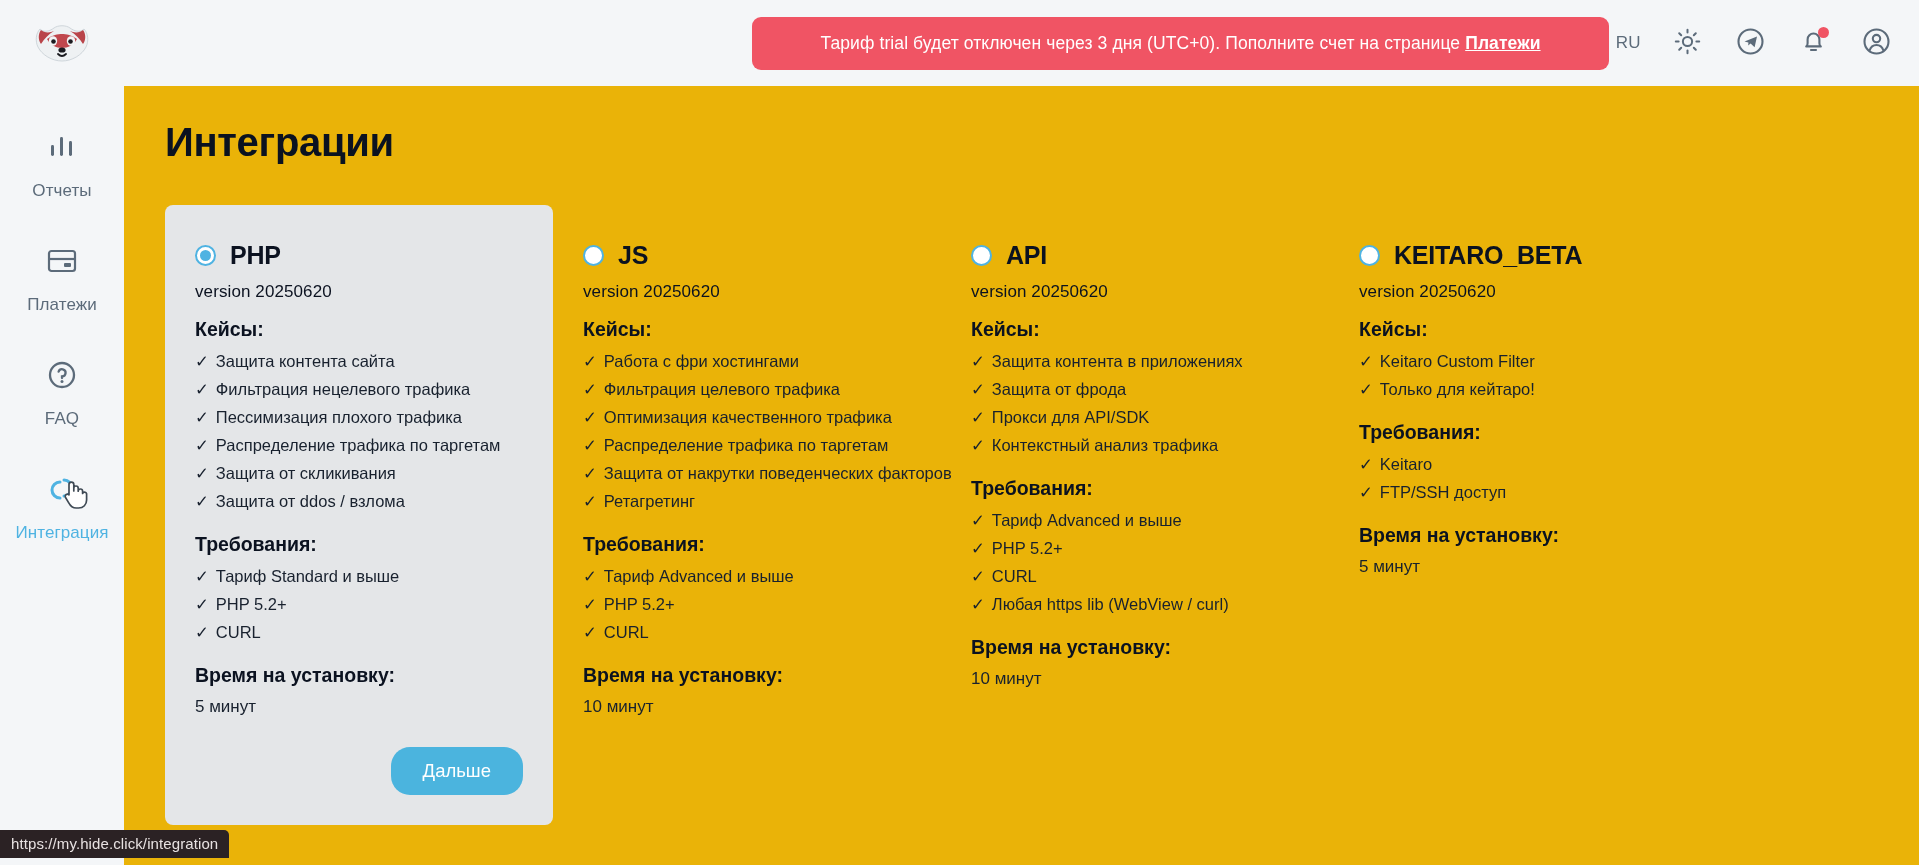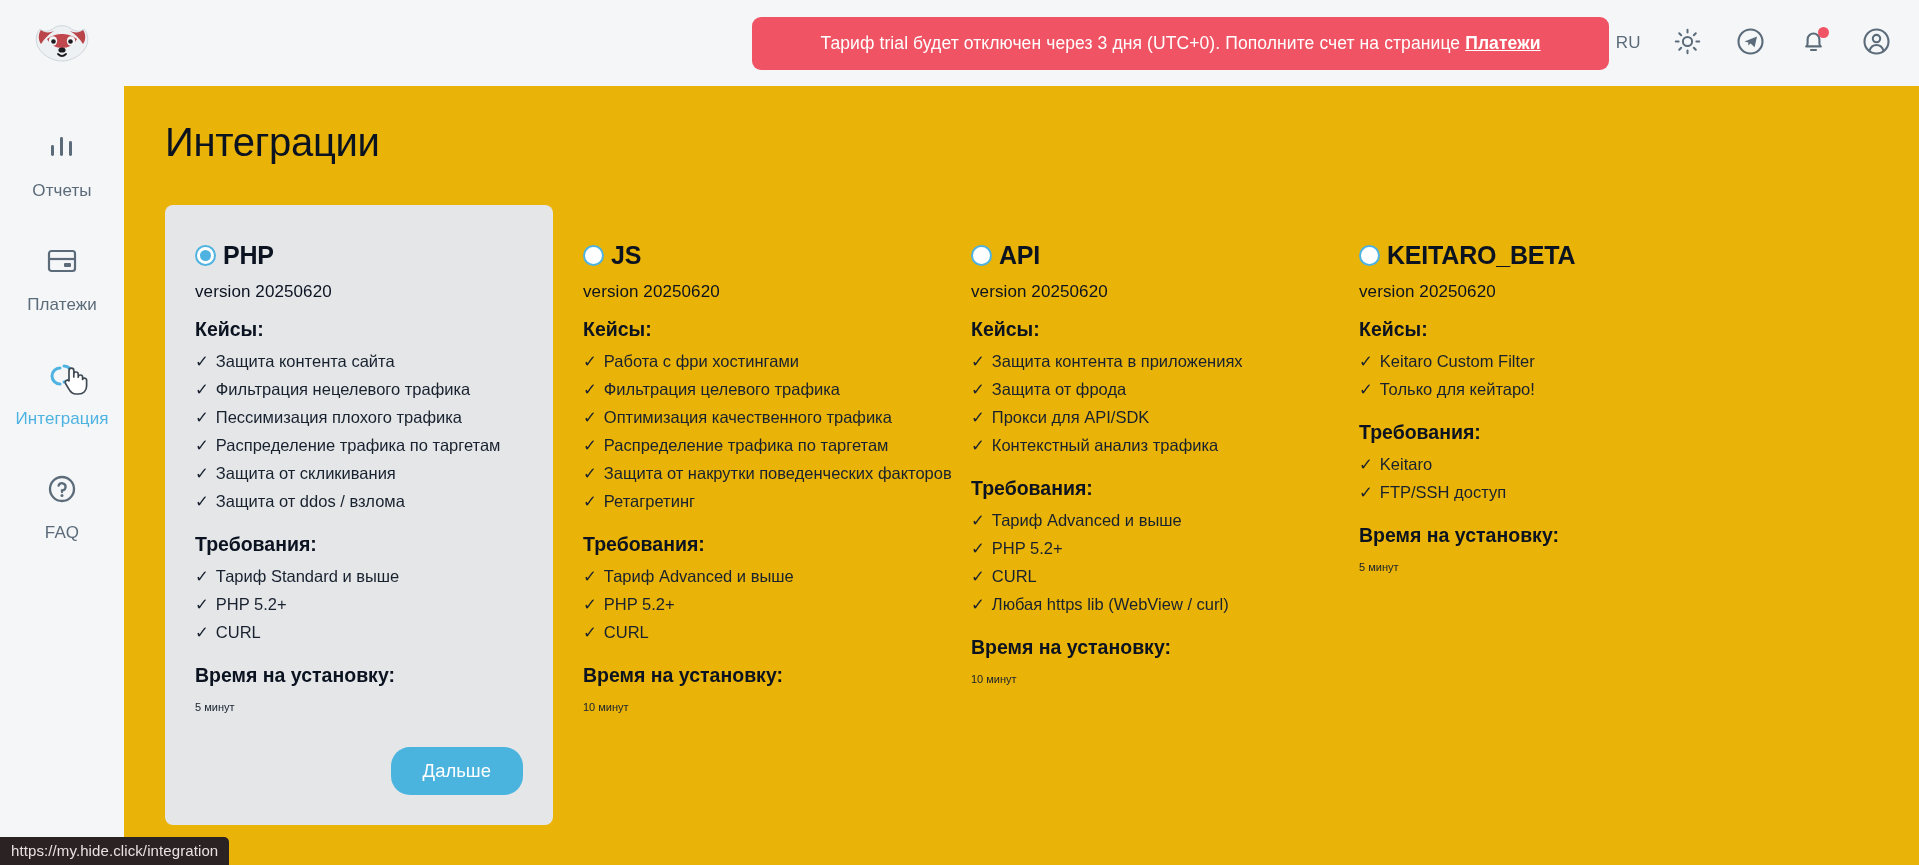--- a/index.html
+++ b/index.html
@@ -83,39 +83,39 @@
   }
   .bell-dot {
     position: absolute; top: 1px; right: 1px;
     width: 11px; height: 11px; border-radius: 50%;
     background: #f05464;
   }
 
   
   .content { padding: 34px 0 0 41px; }
   .page-title {
-    font-size: 40px; font-weight: normal; color: #0b1220;
+    font-size: 40px; font-weight: bold; color: #0b1220;
     letter-spacing: -.3px;
     margin-bottom: 40px;
   }
 
   .cards { display: flex; align-items: flex-start; }
 
   .card {
     width: 388px;
     padding: 36px 30px 30px 30px;
     border-radius: 8px;
     position: relative;
     background: transparent;
     min-height: 100px;
   }
   .card.selected { background: #e4e6e8; padding-bottom: 30px; min-height: 594px; }
   .card:not(.selected) { padding-top: 36px; }
 
-  .card-head { display: flex; align-items: center; gap: 7px; margin-bottom: 12px; }
+  .card-head { display: flex; align-items: center; gap: 14px; margin-bottom: 12px; }
   .radio {
     width: 21px; height: 21px; border-radius: 50%;
     border: 2.5px solid #4fb3e2;
     background: #ffffff;
     display: flex; align-items: center; justify-content: center;
     flex: 0 0 21px;
     cursor: pointer;
   }
   .card.selected .radio { background: #ffffff; }
   .radio .dot {
@@ -136,34 +136,34 @@
     margin-top: 18px; margin-bottom: 6px;
   }
   .sec-title.first { margin-top: 16px; }
   .li {
     font-size: 16.5px; color: #18212e; line-height: 24px;
     padding: 2px 0; display: flex; gap: 7px; align-items: flex-start;
     white-space: nowrap;
   }
   .li .chk { flex: 0 0 auto; }
   .plain {
-    font-size: 11px; color: #18212e; line-height: 24px; padding: 2px 0;
+    font-size: 17px; color: #18212e; line-height: 24px; padding: 2px 0;
   }
   .next-row { display: flex; justify-content: flex-end; margin-top: 26px; }
   .next-btn {
     background: #4bb4de; color: #ffffff;
     font-size: 18.5px;
     border: none; border-radius: 19px;
     padding: 13px 32px;
     cursor: pointer;
   }
 
   
   .status-bar {
-    position: absolute; left: 0; bottom: 0;
+    position: absolute; left: 0; bottom: 7px;
     background: #2b2224;
     color: #e8e2e2;
     font-size: 15px;
     padding: 5px 11px 6px 11px;
     border-top-right-radius: 5px;
     letter-spacing: .1px;
     z-index: 50;
   }
 </style>
 </head>
@@ -204,45 +204,45 @@
         <span class="nav-icon">
           <svg width="34" height="30" viewBox="0 0 34 30">
             <rect x="4" y="5" width="26" height="20" rx="2.5" fill="none" stroke="#5c6b7a" stroke-width="2.2"></rect>
             <line x1="4" y1="13" x2="30" y2="13" stroke="#5c6b7a" stroke-width="2.2"></line>
             <rect x="19" y="17" width="7" height="4" rx="1" fill="#5c6b7a"></rect>
           </svg>
         </span>
         <span class="nav-label">Платежи</span>
       </div>
 
-      <div class="nav-item active">
-        <span class="nav-icon">
-          <svg width="36" height="34" viewBox="0 0 36 34">
-            <path d="M20 8 A8 8 0 1 1 20 24" fill="none" stroke="#4fb3e2" stroke-width="3" stroke-linecap="round"></path>
-            <path d="M16 10 A8 8 0 1 0 16 26" fill="none" stroke="#4fb3e2" stroke-width="3" stroke-linecap="round"></path>
-          </svg>
-        </span>
-        <span class="nav-label">Интеграция</span>
-
-        <span style="position:absolute;left:62px;top:22px;pointer-events:none;">
-          <svg width="26" height="32" viewBox="0 0 26 32">
-            <path d="M7 16 L7 6.5 A2.4 2.4 0 0 1 11.8 6.5 L11.8 13 L11.8 10.2 A2.2 2.2 0 0 1 16.2 10.2 L16.2 13.2 A2.2 2.2 0 0 1 20.6 13.2 L20.6 15.5 A2.1 2.1 0 0 1 24.6 15.8 L24.6 22 C24.6 26.6 21.4 30 16.6 30 L14.2 30 C10.6 30 8.4 28 6.6 24.6 L3.4 19.2 A2.2 2.2 0 0 1 7 16.8 Z" fill="#ffffff" stroke="#3f4a55" stroke-width="1.7" stroke-linejoin="round"></path>
-          </svg>
-        </span>
-      </div>
-
       <div class="nav-item">
         <span class="nav-icon">
           <svg width="32" height="32" viewBox="0 0 32 32">
             <circle cx="16" cy="16" r="12" fill="none" stroke="#5c6b7a" stroke-width="2.3"></circle>
             <path d="M12.6 12.6 A3.6 3.6 0 1 1 16 17.4 L16 19" fill="none" stroke="#5c6b7a" stroke-width="2.3" stroke-linecap="round"></path>
             <circle cx="16" cy="22.6" r="1.5" fill="#5c6b7a"></circle>
           </svg>
         </span>
         <span class="nav-label">FAQ</span>
+      </div>
+
+      <div class="nav-item active">
+        <span class="nav-icon">
+          <svg width="36" height="34" viewBox="0 0 36 34">
+            <path d="M20 8 A8 8 0 1 1 20 24" fill="none" stroke="#4fb3e2" stroke-width="3" stroke-linecap="round"></path>
+            <path d="M16 10 A8 8 0 1 0 16 26" fill="none" stroke="#4fb3e2" stroke-width="3" stroke-linecap="round"></path>
+          </svg>
+        </span>
+        <span class="nav-label">Интеграция</span>
+
+        <span style="position:absolute;left:62px;top:22px;pointer-events:none;">
+          <svg width="26" height="32" viewBox="0 0 26 32">
+            <path d="M7 16 L7 6.5 A2.4 2.4 0 0 1 11.8 6.5 L11.8 13 L11.8 10.2 A2.2 2.2 0 0 1 16.2 10.2 L16.2 13.2 A2.2 2.2 0 0 1 20.6 13.2 L20.6 15.5 A2.1 2.1 0 0 1 24.6 15.8 L24.6 22 C24.6 26.6 21.4 30 16.6 30 L14.2 30 C10.6 30 8.4 28 6.6 24.6 L3.4 19.2 A2.2 2.2 0 0 1 7 16.8 Z" fill="#ffffff" stroke="#3f4a55" stroke-width="1.7" stroke-linejoin="round"></path>
+          </svg>
+        </span>
       </div>
 
     </div>
   </div>
 
   <div class="main">
 
     <div class="topbar">
       <div class="alert-banner">
         <span>Тариф trial будет отключен через 3 дня (UTC+0). Пополните счет на странице</span>

